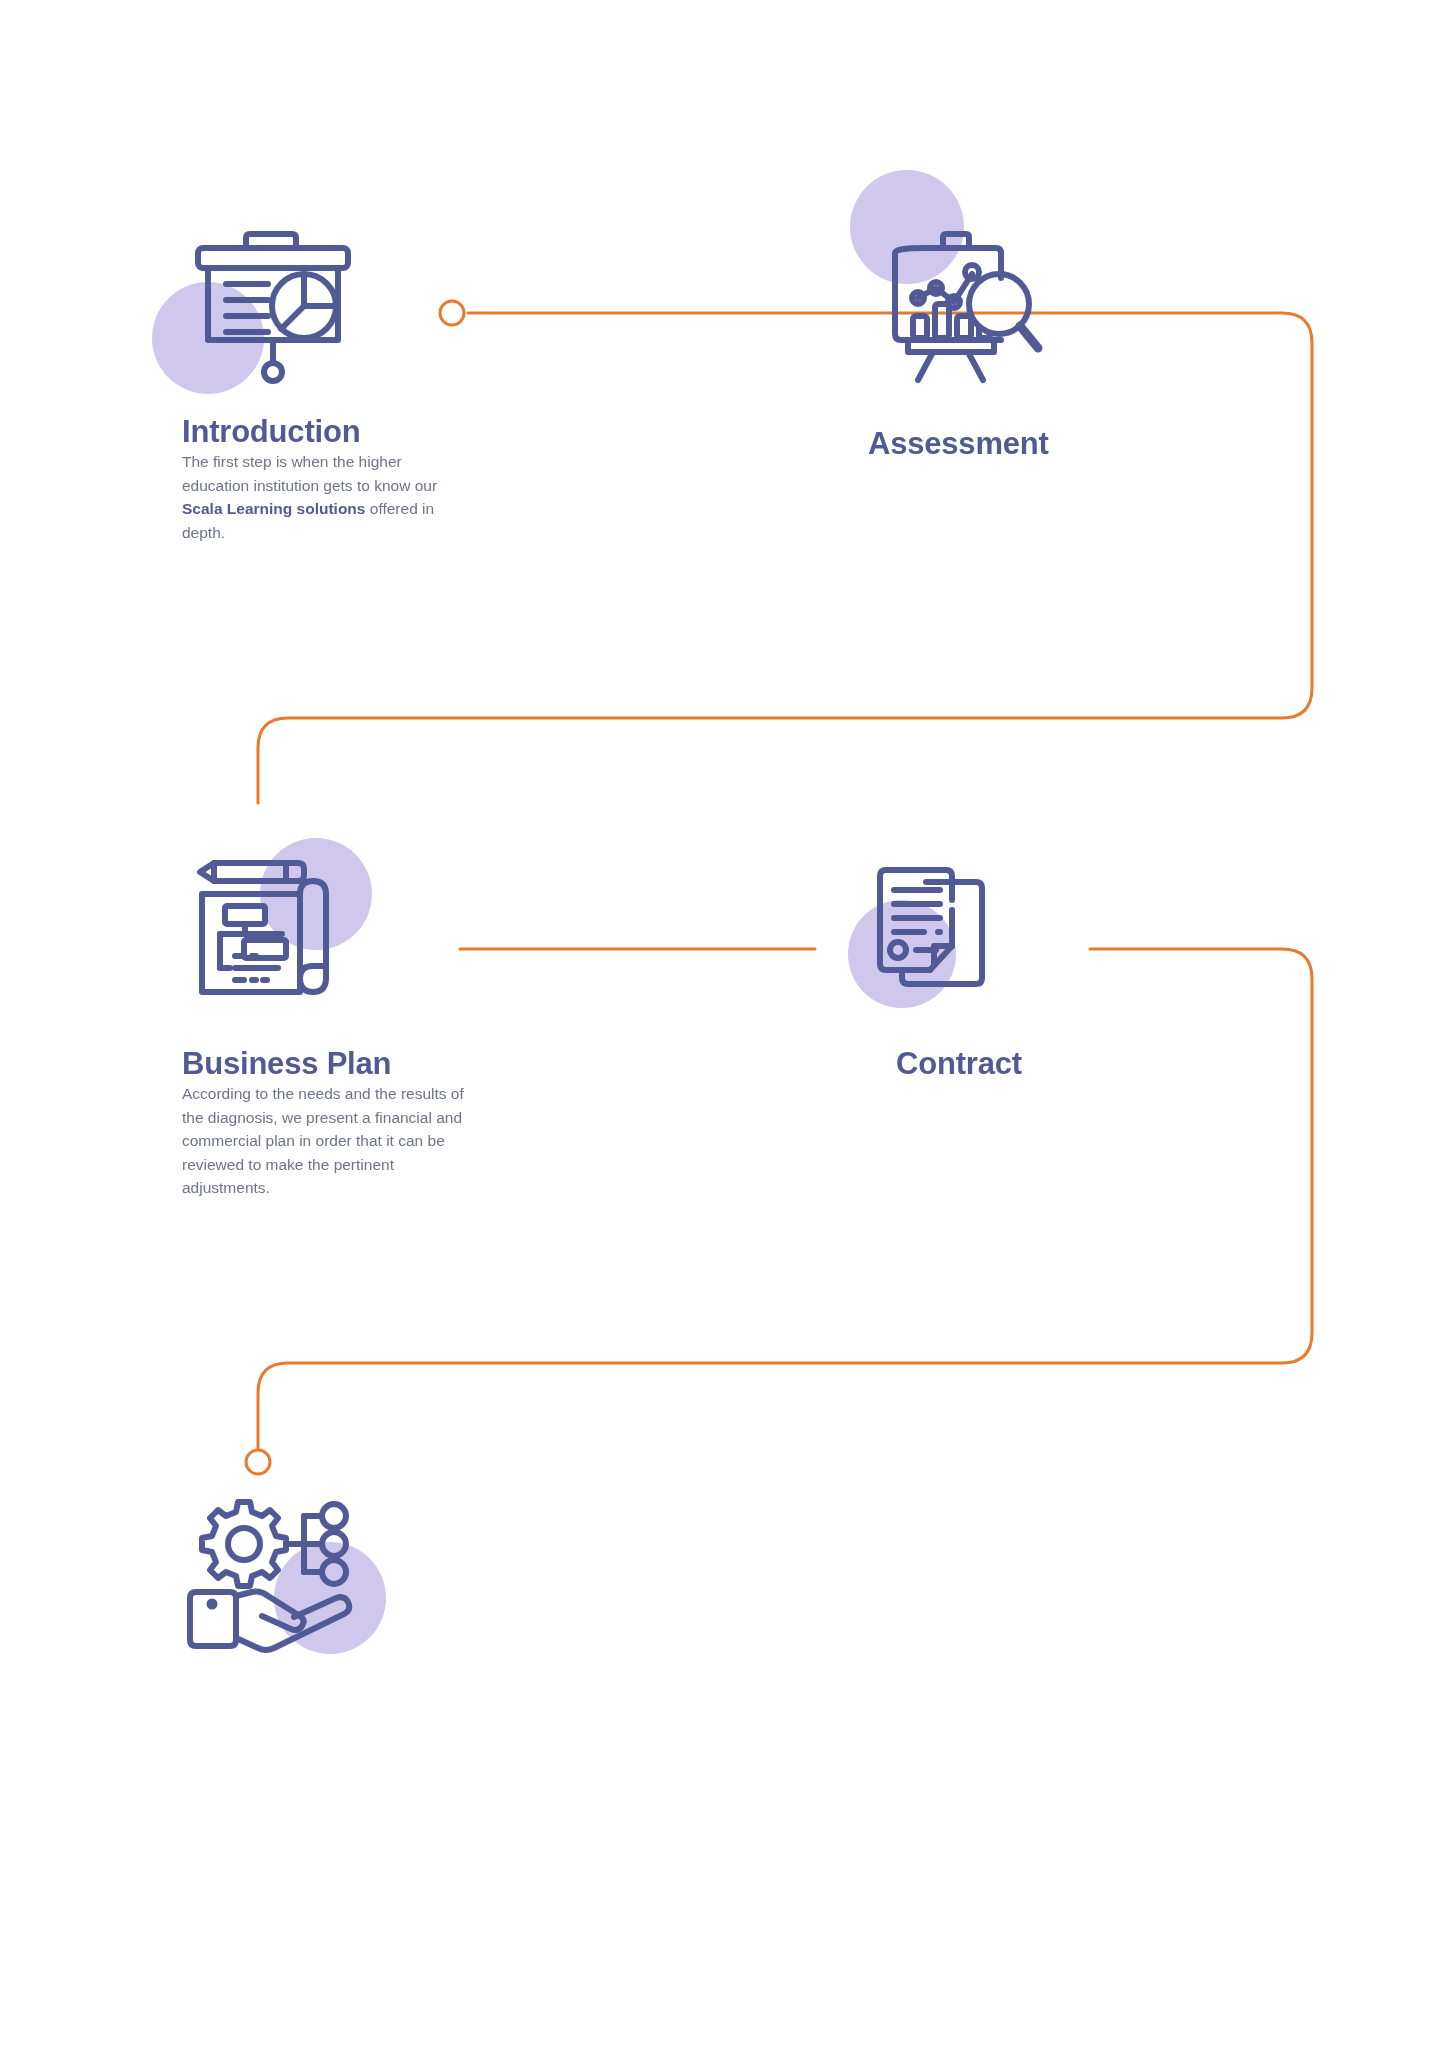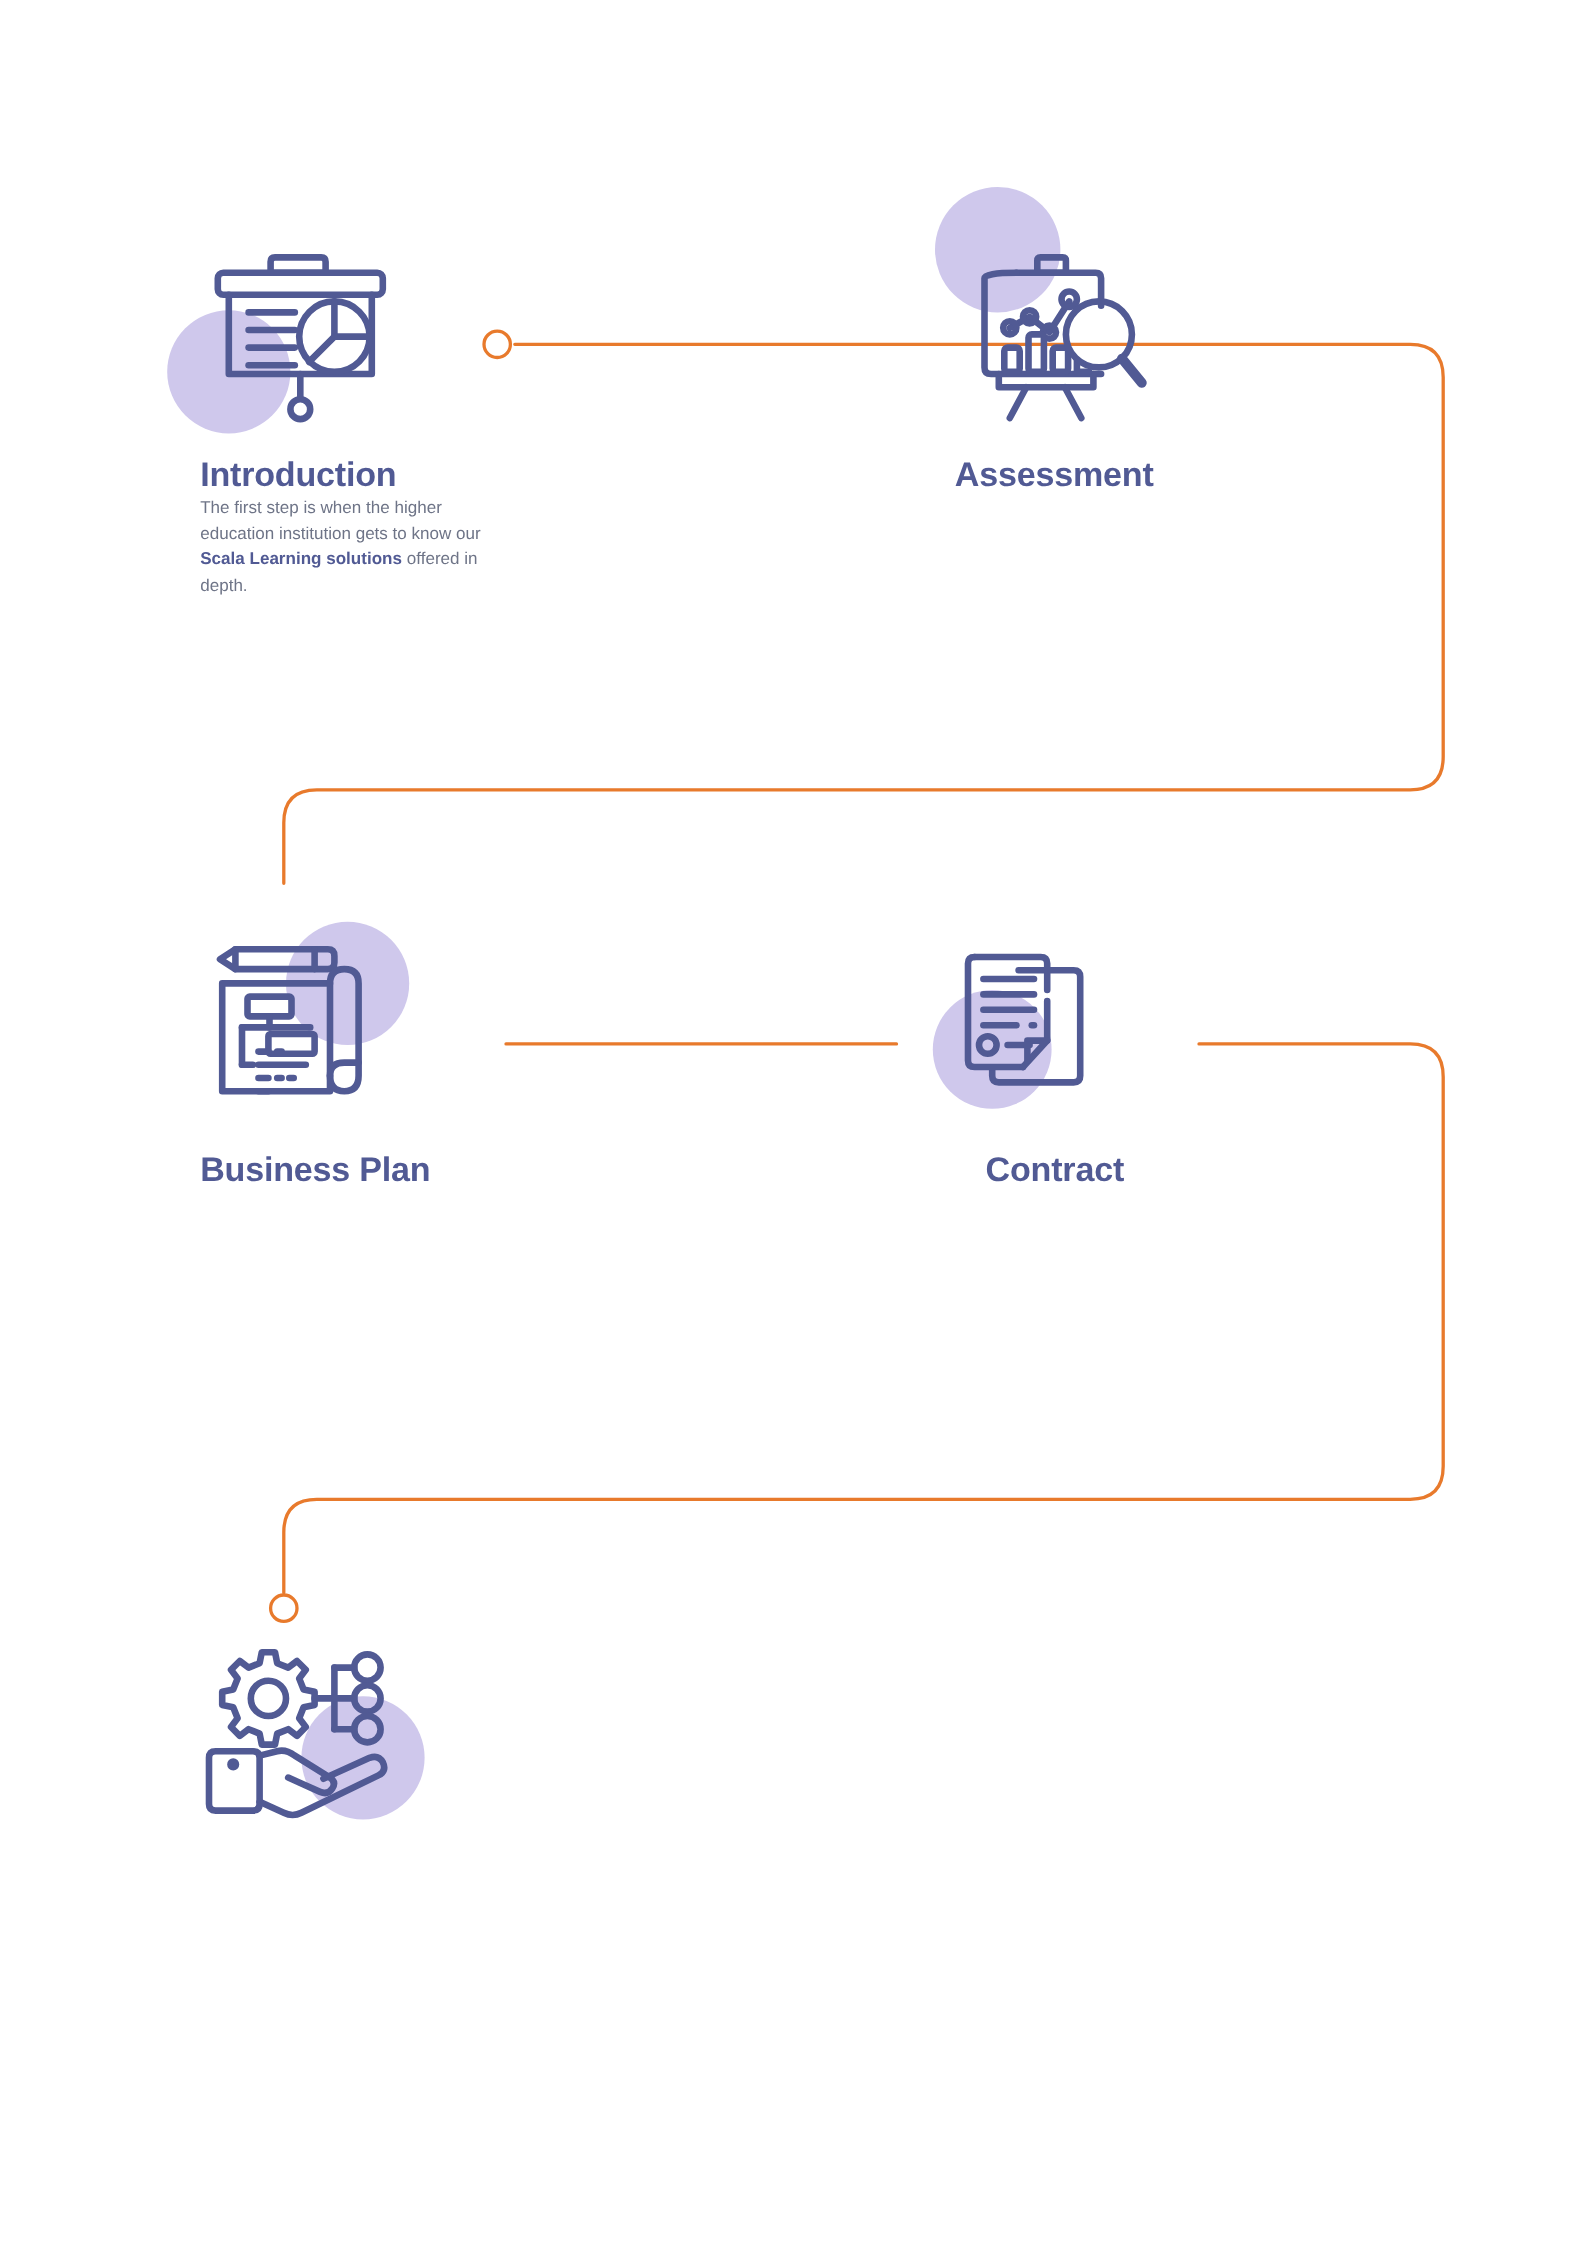--- a/index.html
+++ b/index.html
@@ -74,21 +74,21 @@
   }
 
   
   #step-introduction      { left: 182px; top: 222px; width: 300px; }
   #step-assessment        { left: 868px; top: 222px; width: 300px; }
   #step-business-plan     { left: 182px; top: 848px; width: 310px; }
   #step-contract          { left: 868px; top: 848px; width: 300px; }
   #step-implementation    { left: 182px; top: 1492px; width: 340px; }
 
   #step-introduction  .title-pos   { margin-top: 22px; }
-  #step-assessment    .title-pos   { margin-top: 22px; }
+  #step-assessment    .title-pos   { margin-top: 34px; }
   #step-business-plan .title-pos   { margin-top: 28px; }
   #step-contract      .title-pos   { margin-top: 28px; margin-left: 28px; }
   #step-implementation .title-pos  { margin-top: 26px; }
 
   .body-pos { }
 
   .w-intro  { width: 285px; }
   .w-assess { width: 275px; }
   .w-plan   { width: 288px; }
   .w-contr  { width: 258px; }
@@ -201,20 +201,21 @@
           <path d="M 53 132 L 62 132"></path>
           <path d="M 70 132 L 74 132"></path>
           <path d="M 81 132 L 85 132"></path>
           <path d="M 53 108 L 62 108"></path>
           <path d="M 70 108 L 74 108"></path>
           <path d="M 53 144 L 62 144"></path>
         </g>
       </svg>
     </div>
     <h2 class="step-title title-pos">Business Plan</h2>
+    <p class="step-body body-pos w-plan">According to the needs and the results of the diagnosis, we present a financial and commercial plan in order that it can be reviewed to make the pertinent adjustments.</p>
   </div>
 
   <div class="step" id="step-contract">
     <div class="icon-wrap">
       <div class="blob" style="left:-20px; top:52px; width:108px; height:108px;"></div>
       <svg class="icon-svg" width="200" height="170" viewBox="0 0 200 170">
         <g fill="none" stroke="#515a94" stroke-width="6" stroke-linecap="round" stroke-linejoin="round">
 
           <path d="M 58 34 L 108 34 Q 114 34 114 40 L 114 130 Q 114 136 108 136 L 40 136 Q 34 136 34 130 L 34 124"></path>
 

